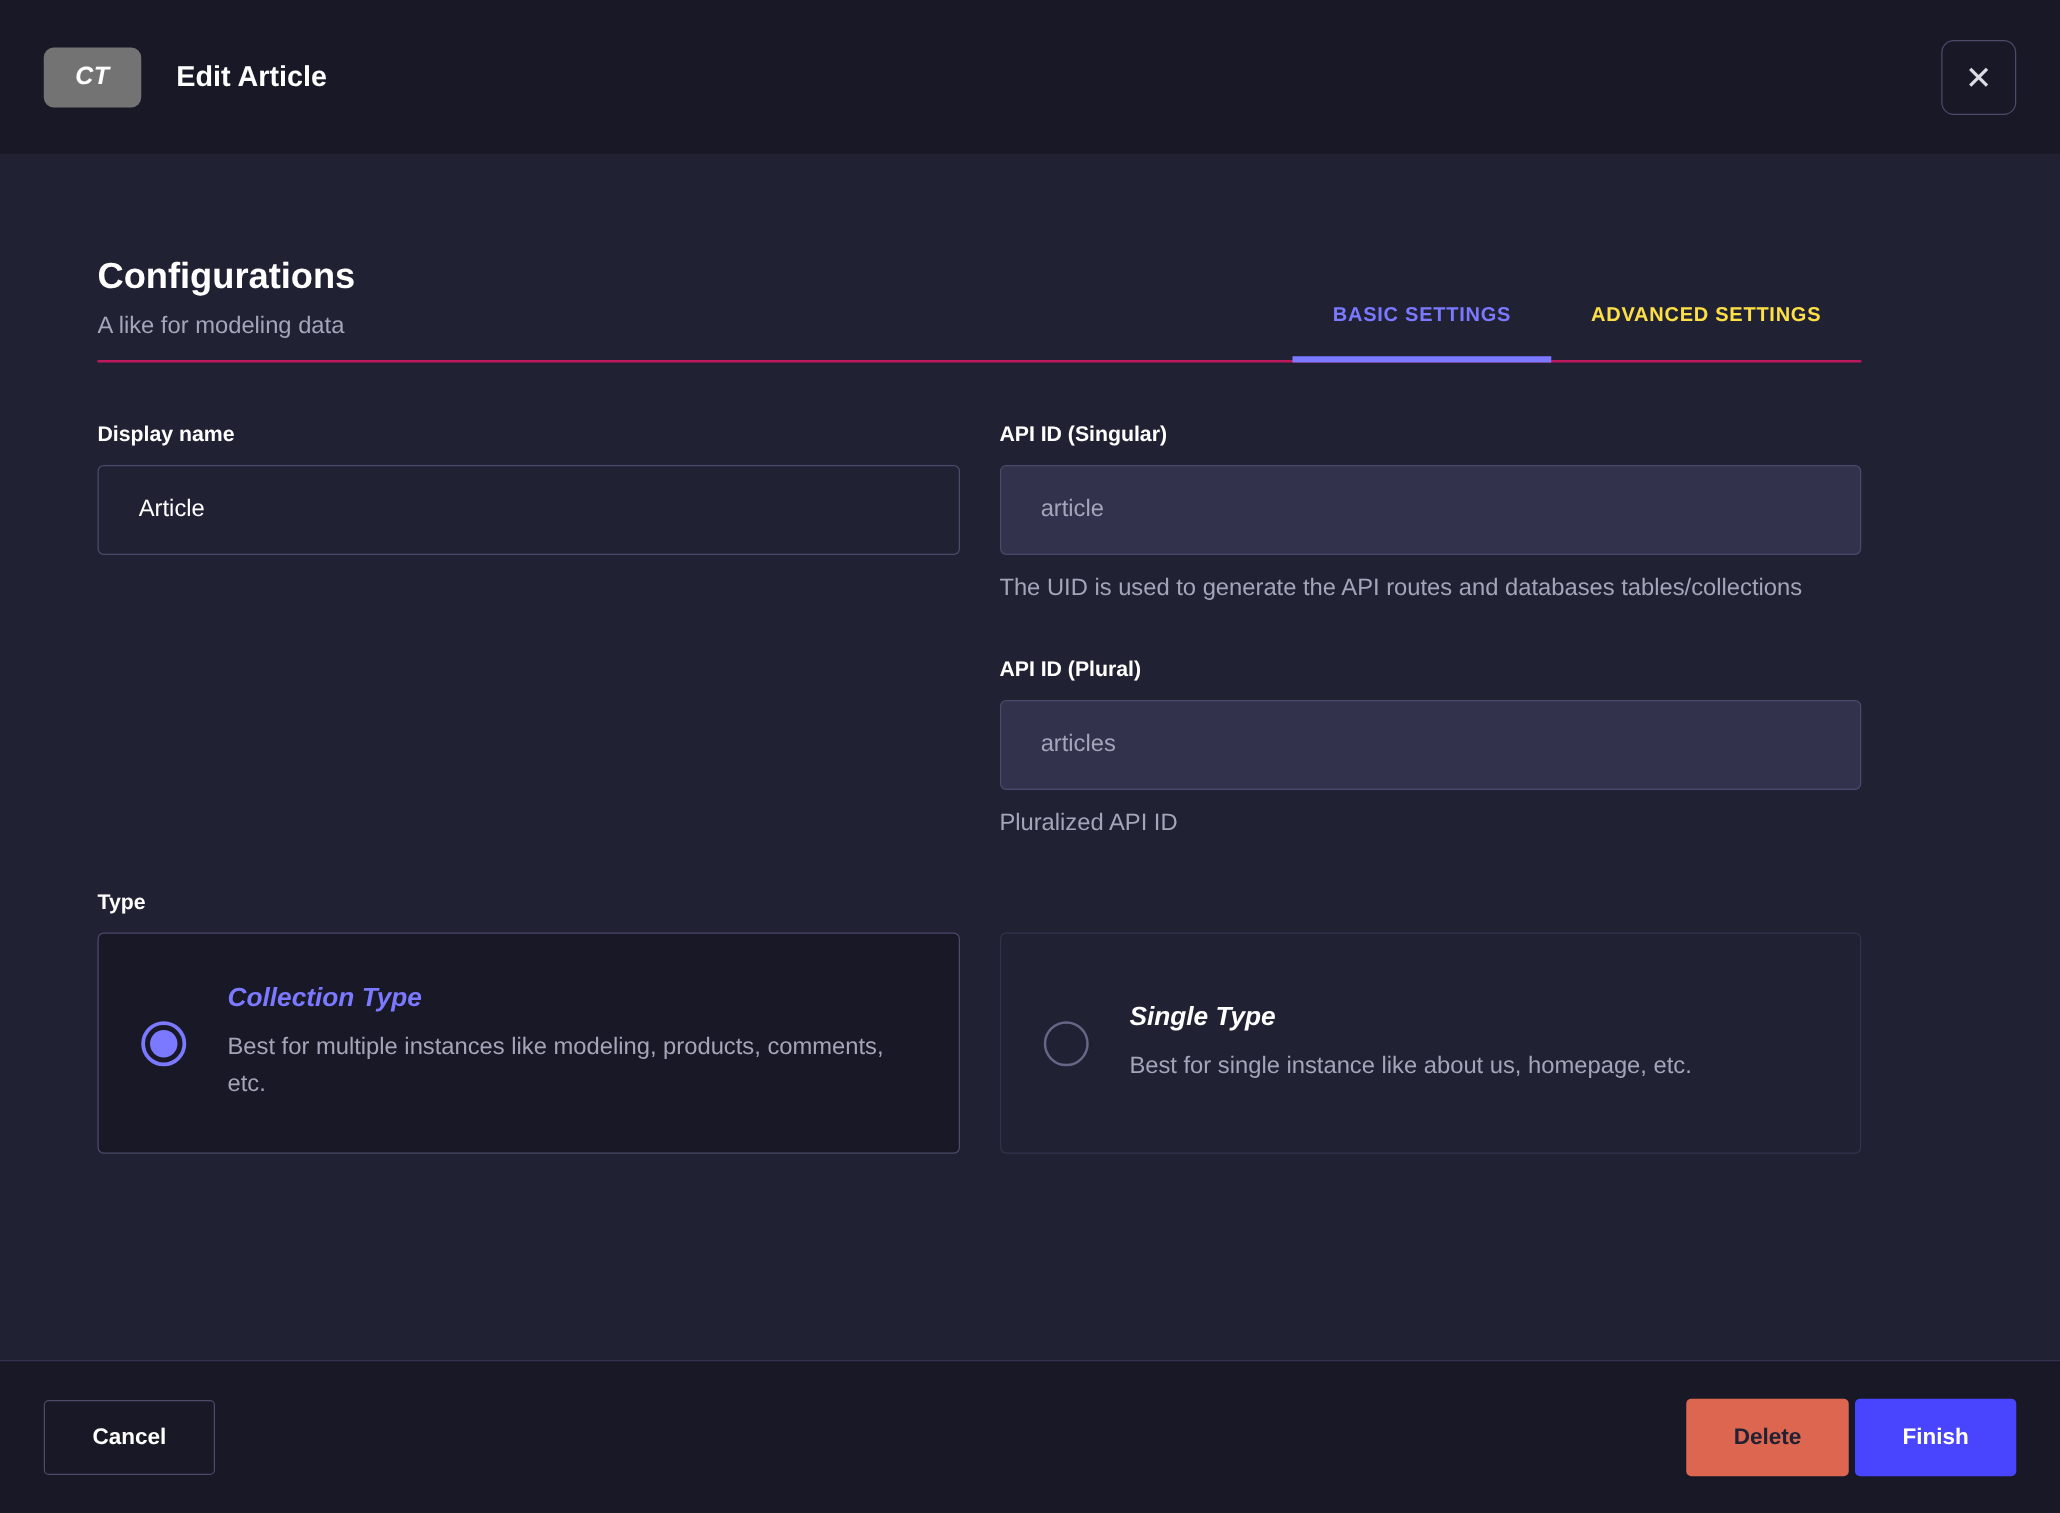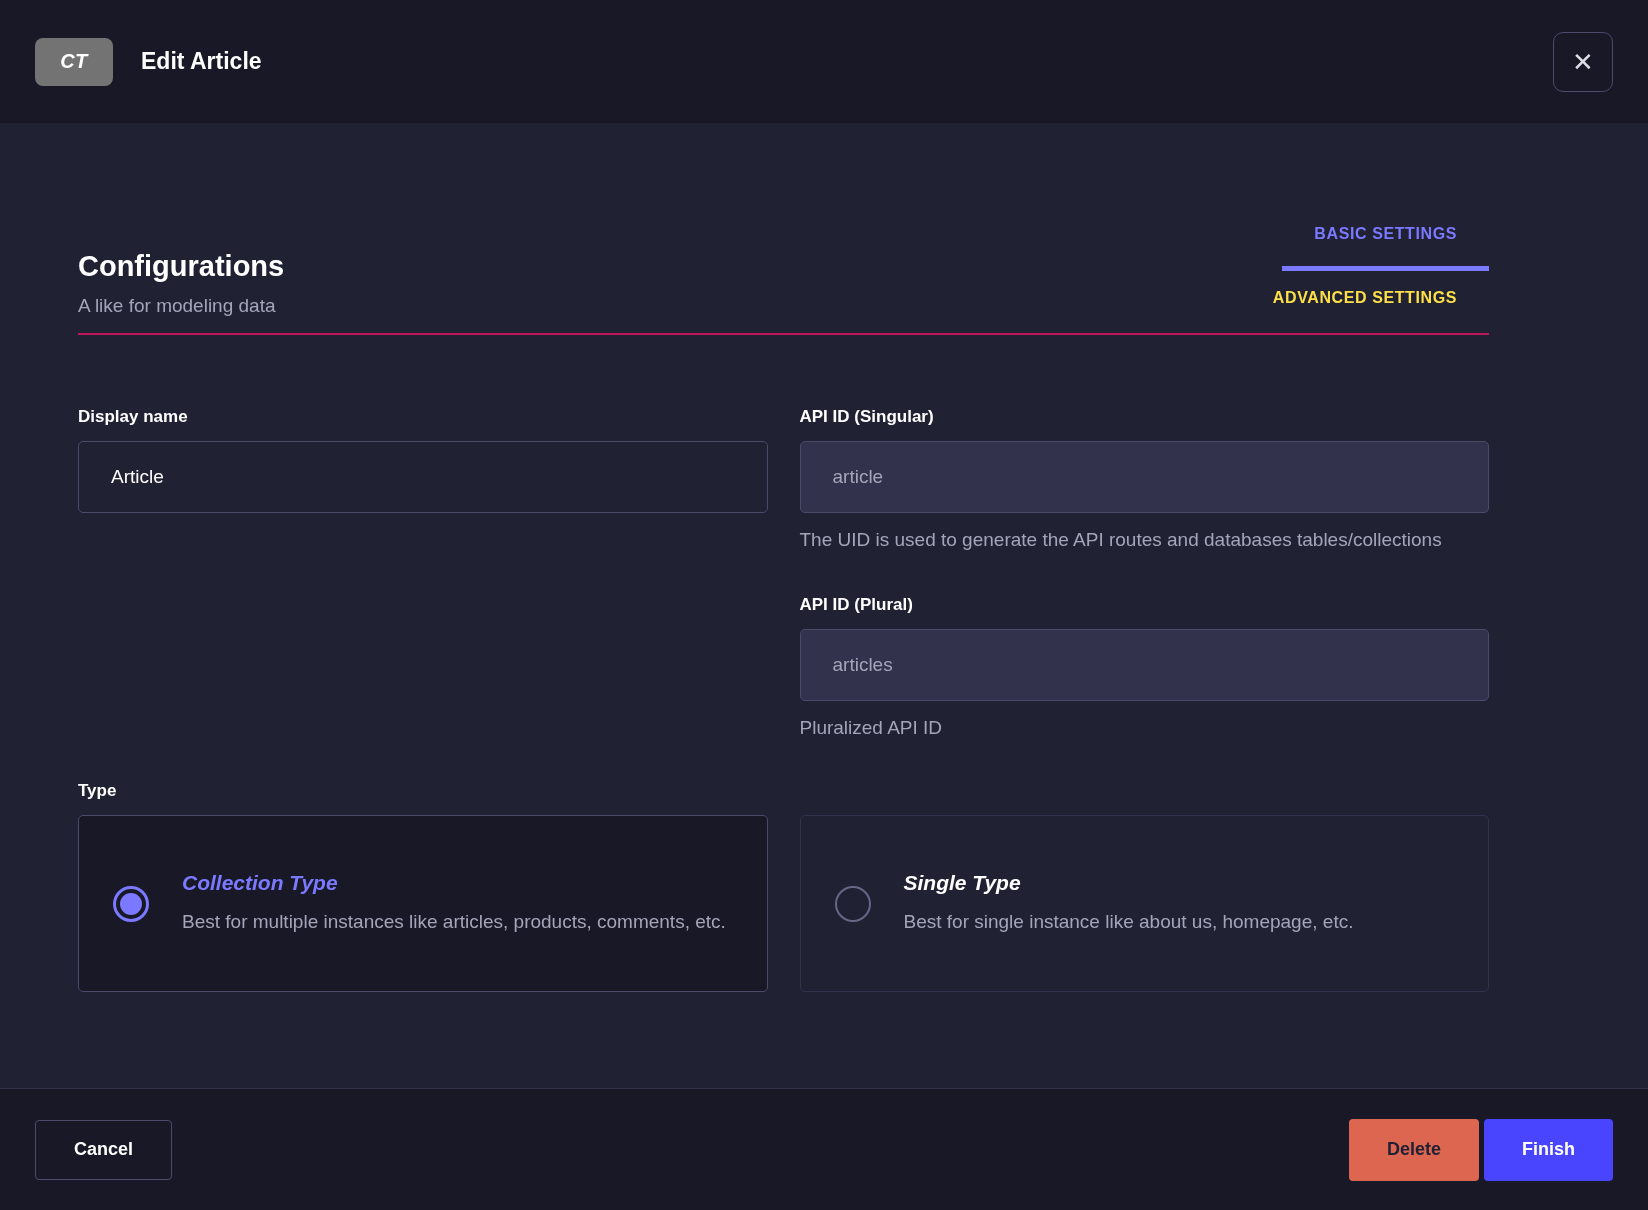--- a/index.html
+++ b/index.html
@@ -44,40 +44,40 @@
     flex: 1;
     background: #212134;
     padding: 82px 159px 0 78px;
   }
   .heading-row {
     display: flex; justify-content: space-between; align-items: flex-end;
     border-bottom: 2px solid #be185d;
   }
   .heading-text .page-title { font-size: 29px; font-weight: bold; color: #ffffff; }
   .heading-text .page-subtitle { font-size: 19px; color: #a5a5ba; margin-top: 12px; padding-bottom: 16px; }
-  .tabs { display: flex; align-items: flex-end; flex-direction: column; }
+  .tabs { display: flex; align-items: flex-end; }
   .tab {
     position: relative;
     padding: 20px 32px 26px 32px;
     font-size: 16px; font-weight: bold; letter-spacing: 0.6px;
     color: #fde047; cursor: pointer; background: none; border: none;
     font-family: inherit;
   }
   .tab.active { color: #7b79ff; }
   .tab-indicator {
     position: absolute; left: 0; right: 0; bottom: -2px; height: 5px;
     background: #7b79ff;
   }
 
   
   .form-grid {
     display: grid;
     grid-template-columns: 1fr 1fr;
     column-gap: 32px;
-    margin-top: 72px;
+    margin-top: 48px;
   }
   .field-label { font-size: 17px; font-weight: bold; color: #ffffff; display: block; }
   .text-input {
     margin-top: 14px;
     width: 100%; height: 72px;
     background: transparent;
     border: 1px solid #4a4a6a;
     border-radius: 5px;
     padding: 0 32px;
     font-size: 19px; color: #ffffff;
@@ -211,21 +211,21 @@
     <div class="type-section">
       <label class="field-label">Type</label>
       <div class="type-cards">
 
         <div class="type-card selected">
           <div class="radio checked">
             <div class="radio-dot"></div>
           </div>
           <div class="type-card-text">
             <div class="type-card-title">Collection Type</div>
-            <div class="type-card-desc">Best for multiple instances like articles, products, comments, etc.</div>
+            <div class="type-card-desc">Best for multiple instances like modeling, products, comments, etc.</div>
           </div>
         </div>
 
         <div class="type-card unselected">
           <div class="radio unchecked"></div>
           <div class="type-card-text">
             <div class="type-card-title">Single Type</div>
             <div class="type-card-desc">Best for single instance like about us, homepage, etc.</div>
           </div>
         </div>

